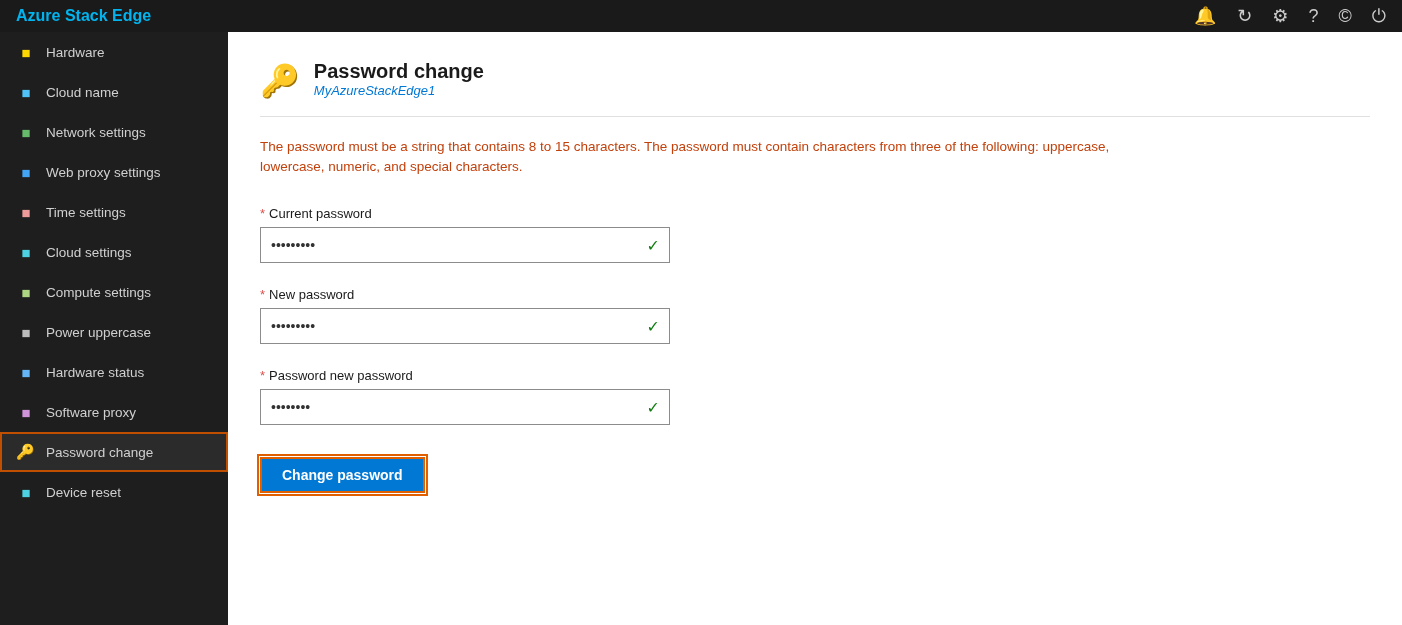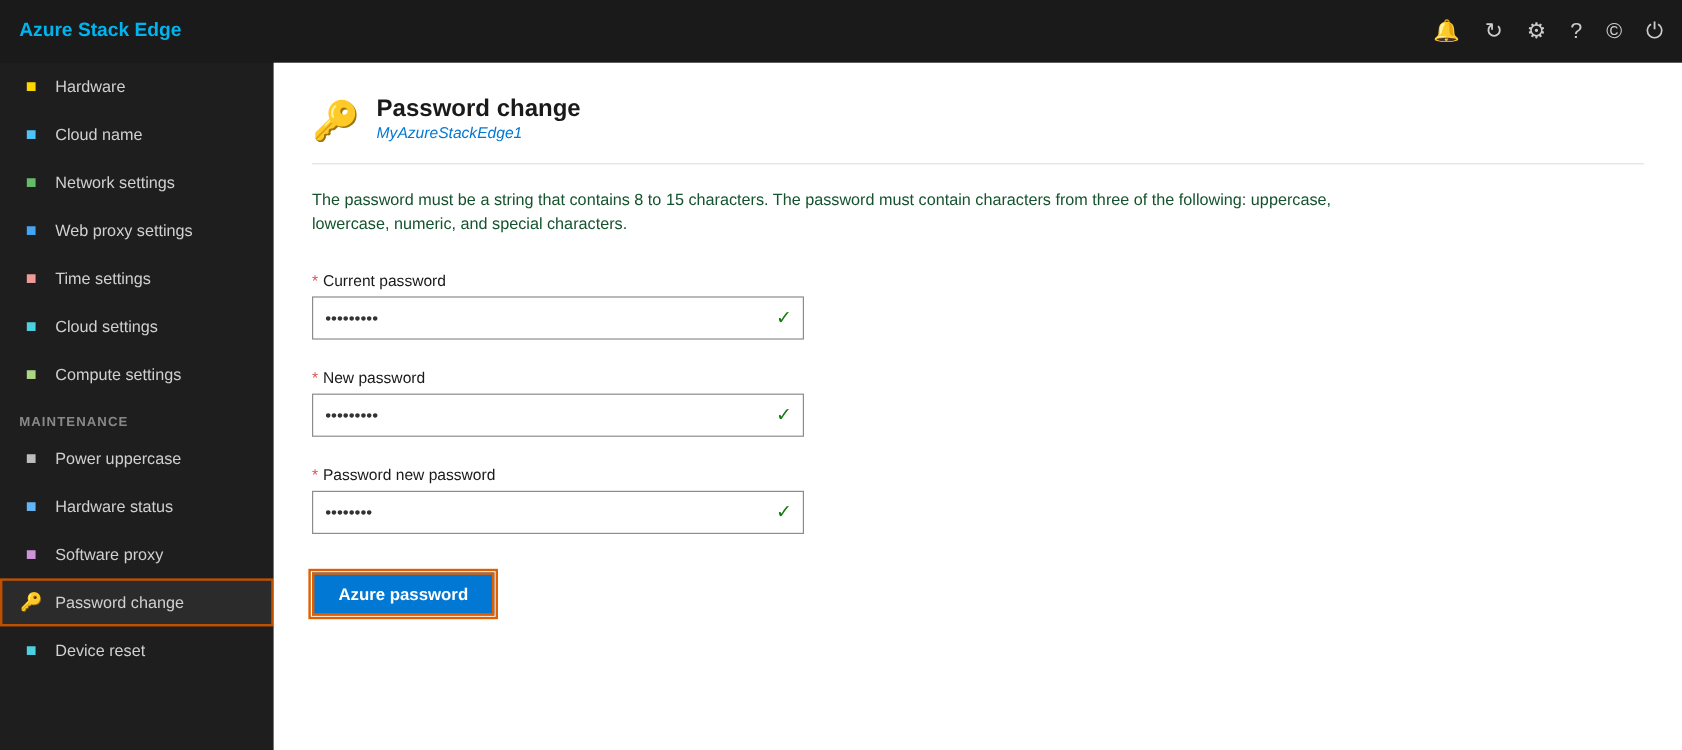--- a/index.html
+++ b/index.html
@@ -1,21 +1,21 @@
 <!DOCTYPE html>
 <html><head>
   <meta charset="utf-8">
   <style>
     * { margin: 0; padding: 0; box-sizing: border-box; }
     body { font-family: 'Segoe UI', Arial, sans-serif; background: #1a1a1a; width: 1402px; height: 625px; overflow: hidden; display: flex; flex-direction: column; }
 
     
     .topbar {
       background: #1a1a1a;
-      height: 52px;
+      height: 32px;
       display: flex;
       align-items: center;
       justify-content: space-between;
       padding: 0 16px;
       flex-shrink: 0;
     }
     .topbar-title {
       color: #00b4ef;
       font-size: 16px;
       font-weight: 600;
@@ -123,21 +123,21 @@
       font-weight: 600;
       color: #1a1a1a;
     }
     .page-header-subtitle {
       font-size: 13px;
       color: #0078d4;
       font-style: italic;
     }
 
     .info-text {
-      color: #14532d;
+      color: #c2410c;
       font-size: 13.5px;
       line-height: 1.5;
       margin-bottom: 28px;
       max-width: 900px;
     }
 
     .form-group {
       margin-bottom: 24px;
     }
     .form-label {
@@ -242,21 +242,20 @@
     <div class="sidebar-item">
       <div class="icon-box icon-cloud">■</div>
       <span>Cloud settings</span>
     </div>
 
     <div class="sidebar-item">
       <div class="icon-box icon-compute">■</div>
       <span>Compute settings</span>
     </div>
 
-    <div class="sidebar-section-label">MAINTENANCE</div>
 
     <div class="sidebar-item">
       <div class="icon-box icon-power">■</div>
       <span>Power uppercase</span>
     </div>
 
     <div class="sidebar-item">
       <div class="icon-box icon-hardware">■</div>
       <span>Hardware status</span>
     </div>
@@ -322,16 +321,16 @@
         <span class="required">*</span>
         <span class="label-text">Password new password</span>
       </div>
       <div class="input-wrapper">
         <input type="password" class="form-input" value="12345678" style="">
         <span class="input-check">✓</span>
       </div>
     </div>
 
     
-    <button class="change-btn">Azure password</button>
+    <button class="change-btn">Change password</button>
 
   </div>
 </div>
 
 </body></html>

